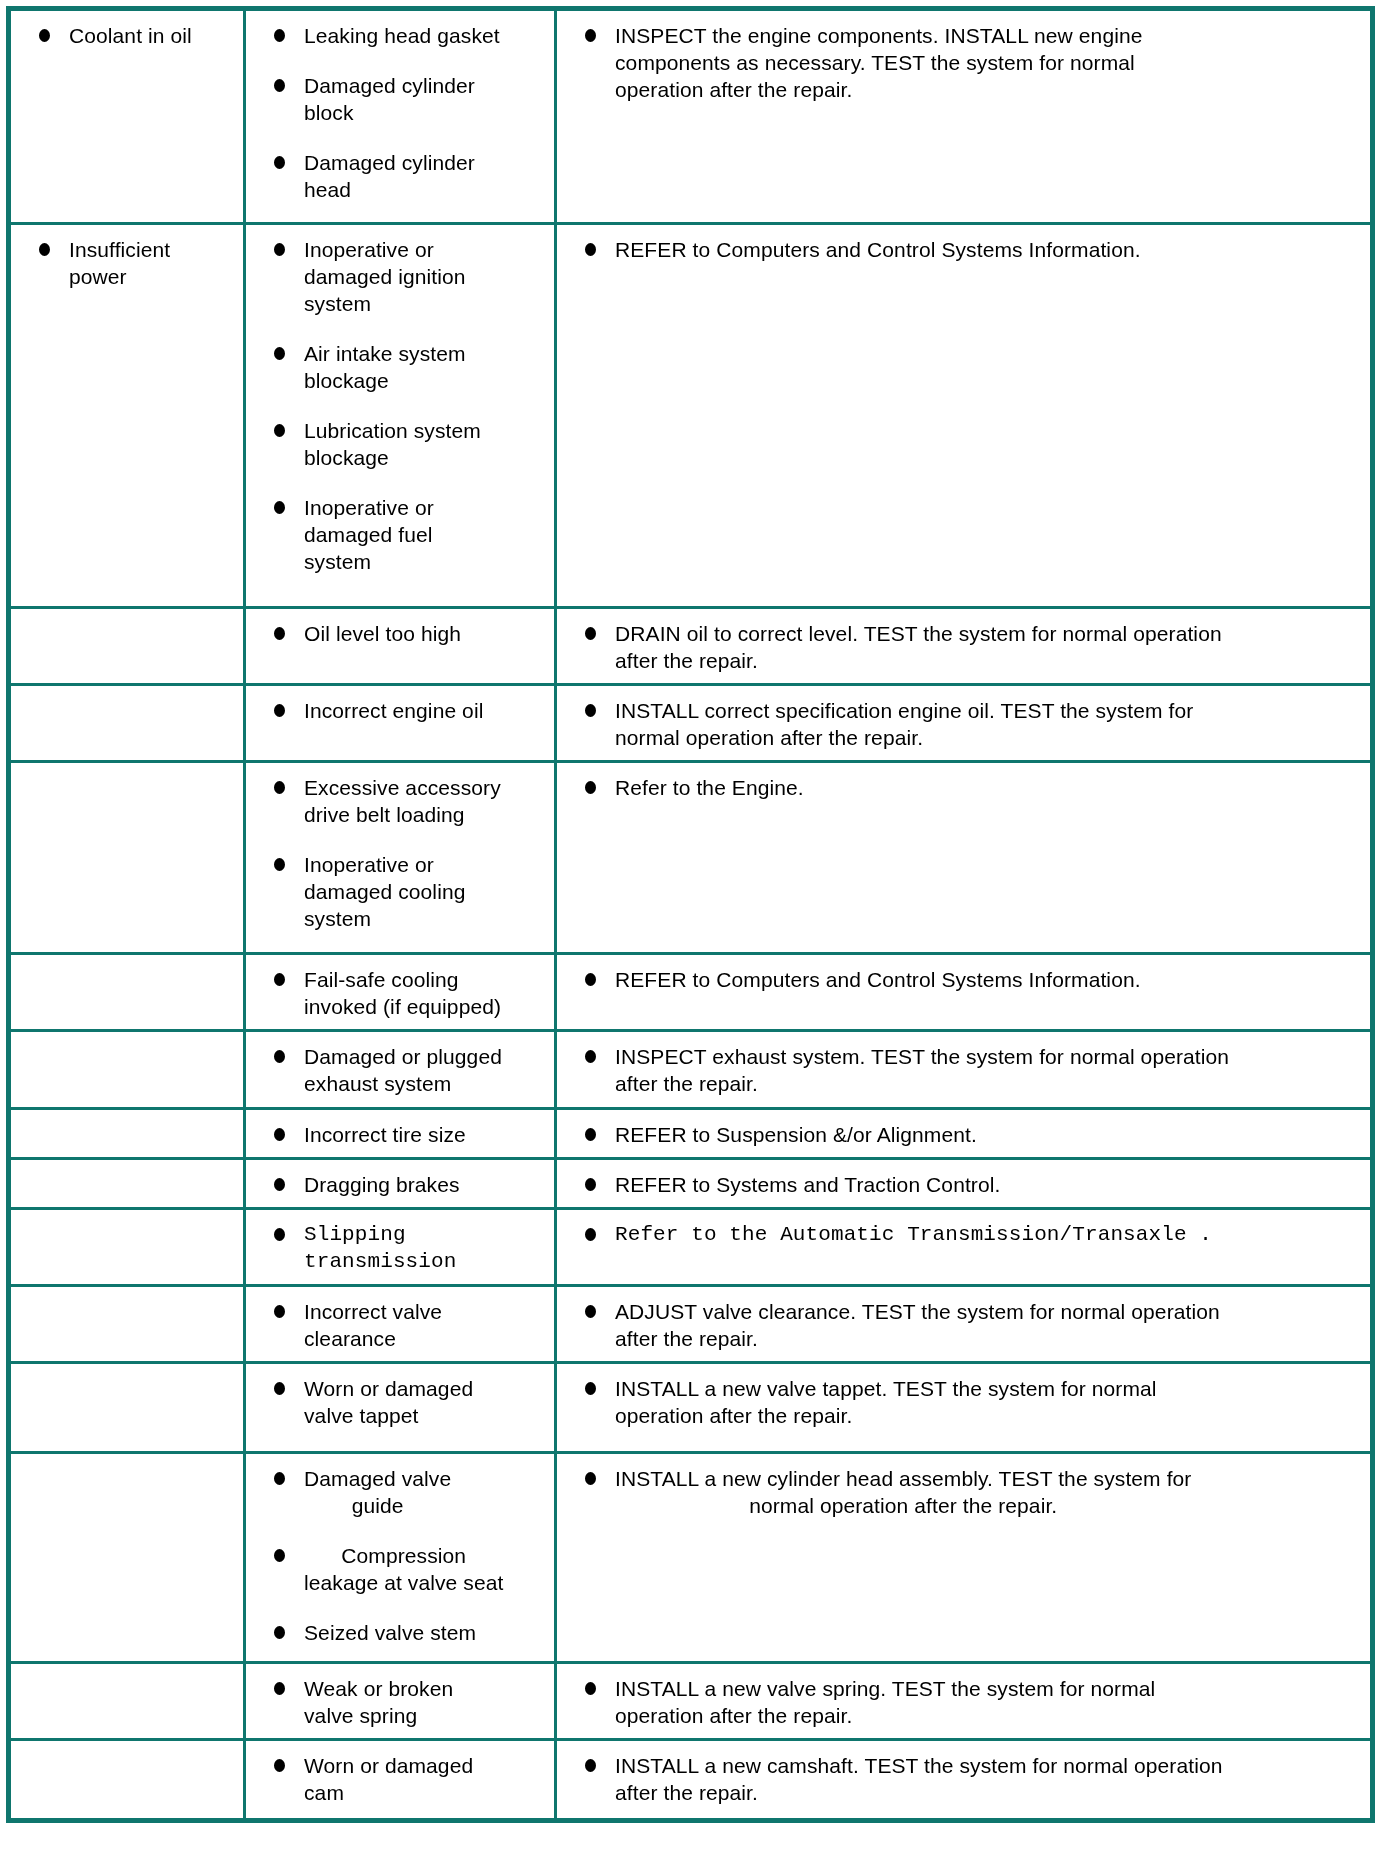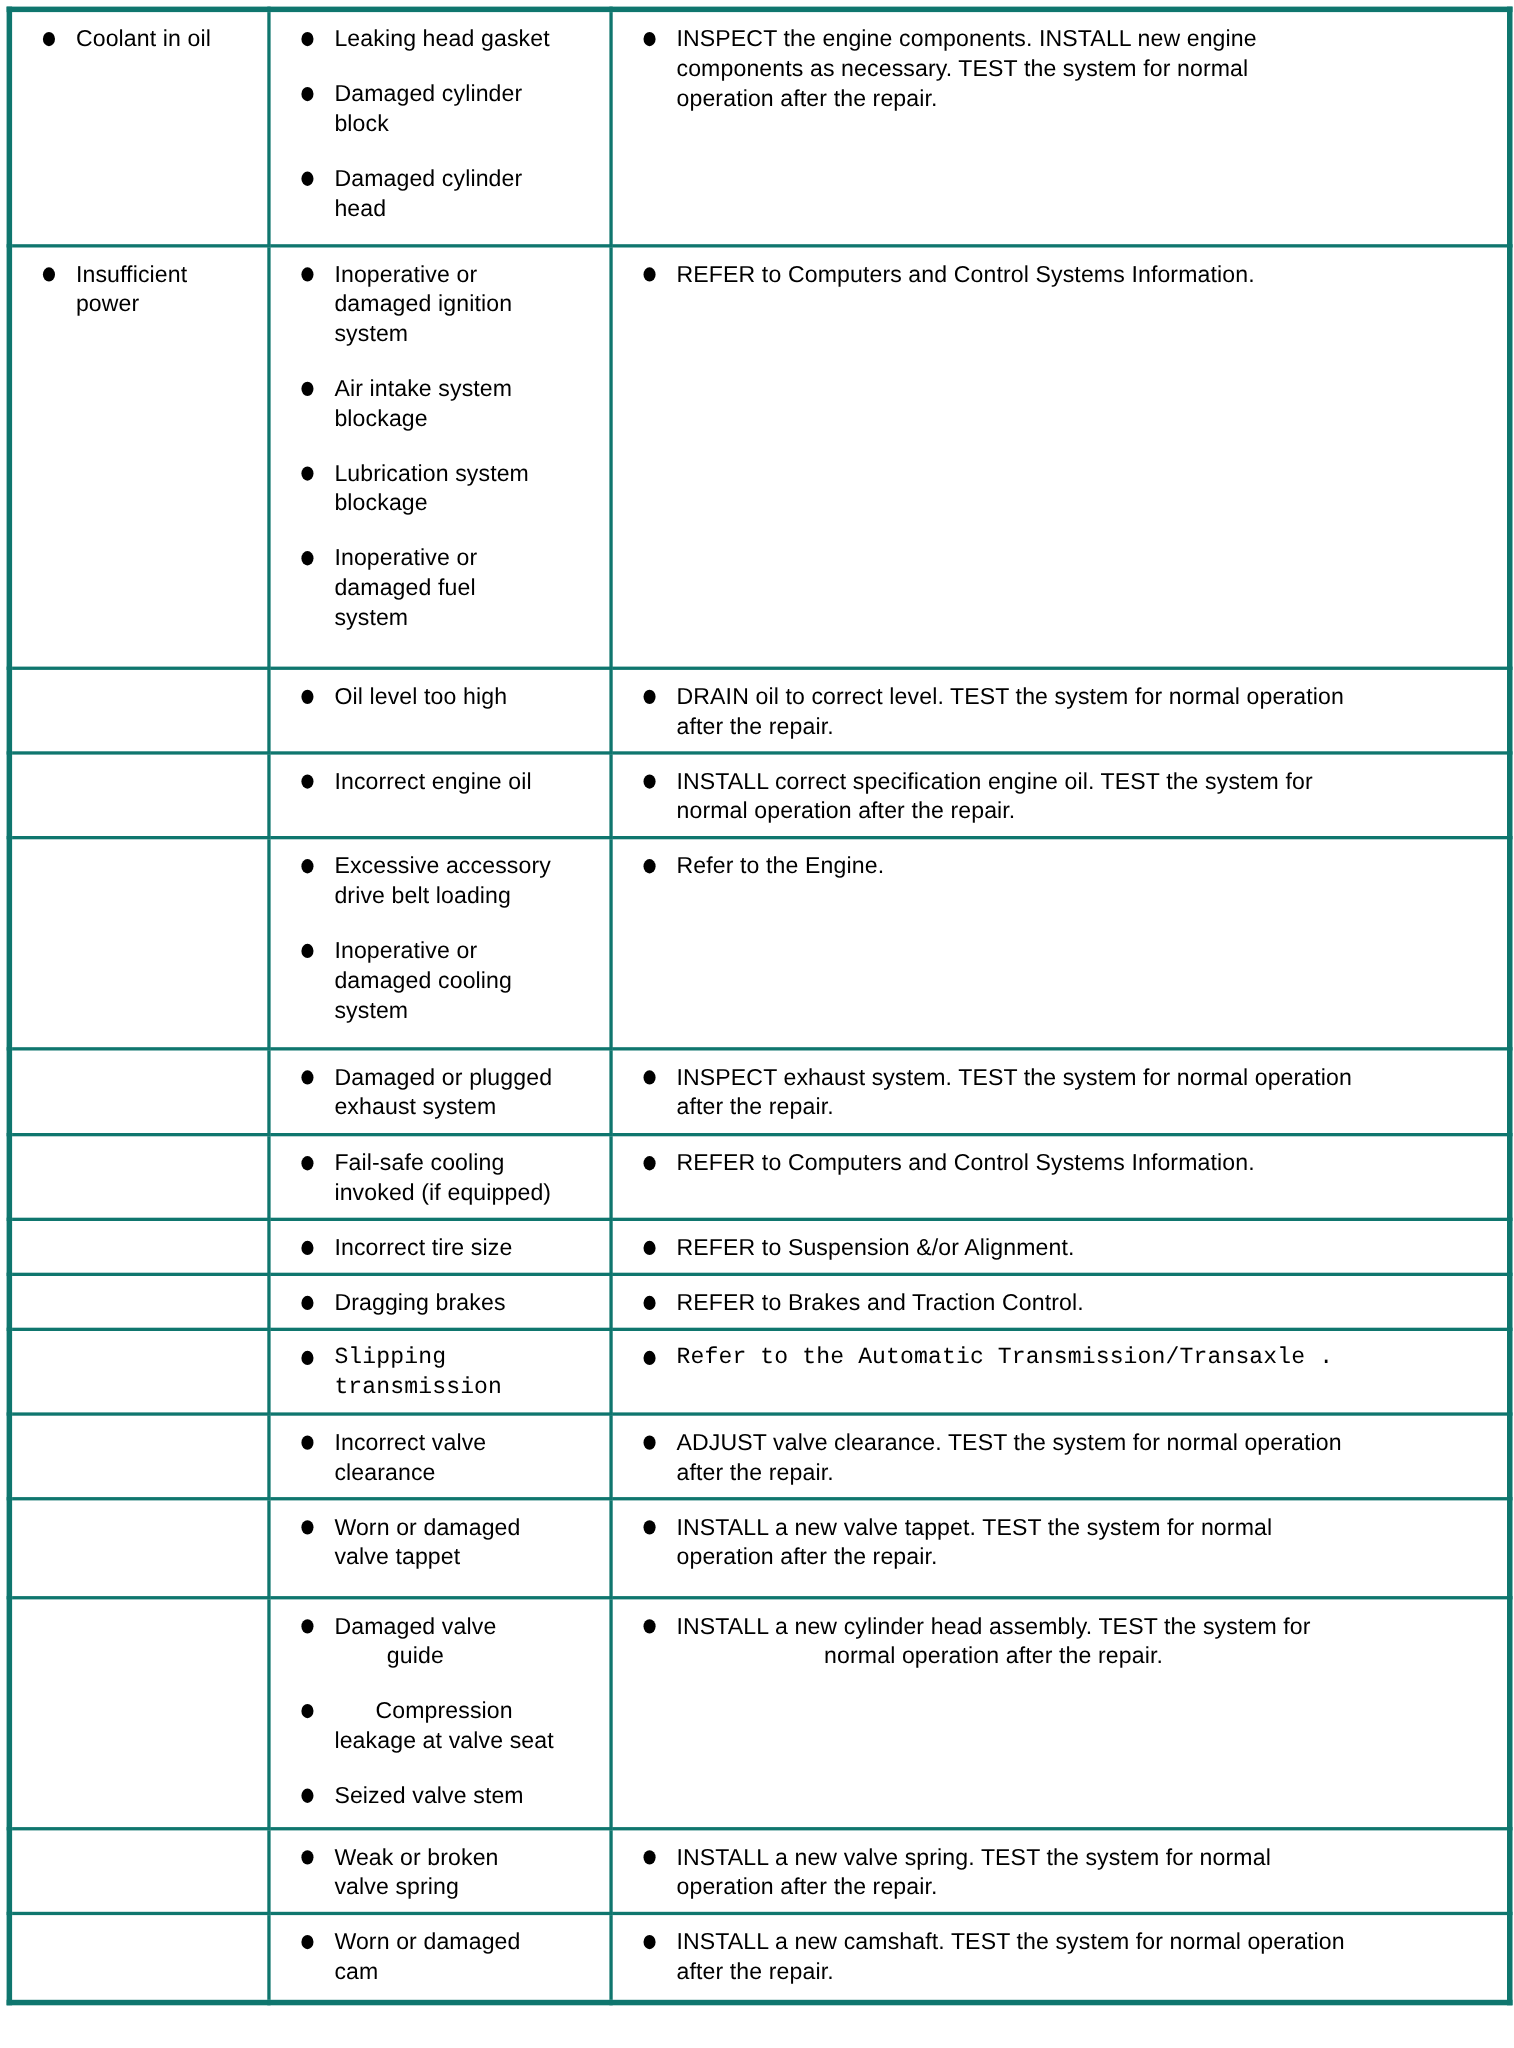--- a/index.html
+++ b/index.html
@@ -189,53 +189,53 @@
 system</span>
             </div>
           </td>
           <td>
             <div class="item">
               <span class="bullet"></span>
               <span class="txt">Refer to the Engine.</span>
             </div>
           </td>
         </tr>
+        <tr style="height: 77px;">
+          <td></td>
+          <td>
+            <div class="item">
+              <span class="bullet"></span>
+              <span class="txt">Fail-safe cooling
+invoked (if equipped)</span>
+            </div>
+          </td>
+          <td>
+            <div class="item">
+              <span class="bullet"></span>
+              <span class="txt">REFER to Computers and Control Systems Information.</span>
+            </div>
+          </td>
+        </tr>
         <tr style="height: 78px;">
           <td></td>
           <td>
             <div class="item">
               <span class="bullet"></span>
               <span class="txt">Damaged or plugged
 exhaust system</span>
             </div>
           </td>
           <td>
             <div class="item">
               <span class="bullet"></span>
               <span class="txt">INSPECT exhaust system. TEST the system for normal operation
 after the repair.</span>
             </div>
           </td>
         </tr>
-        <tr style="height: 77px;">
-          <td></td>
-          <td>
-            <div class="item">
-              <span class="bullet"></span>
-              <span class="txt">Fail-safe cooling
-invoked (if equipped)</span>
-            </div>
-          </td>
-          <td>
-            <div class="item">
-              <span class="bullet"></span>
-              <span class="txt">REFER to Computers and Control Systems Information.</span>
-            </div>
-          </td>
-        </tr>
         <tr style="height: 48px;">
           <td></td>
           <td>
             <div class="item">
               <span class="bullet"></span>
               <span class="txt">Incorrect tire size</span>
             </div>
           </td>
           <td>
             <div class="item">
@@ -248,21 +248,21 @@
           <td></td>
           <td>
             <div class="item">
               <span class="bullet"></span>
               <span class="txt">Dragging brakes</span>
             </div>
           </td>
           <td>
             <div class="item">
               <span class="bullet"></span>
-              <span class="txt">REFER to Brakes and Traction Control.</span>
+              <span class="txt">REFER to Systems and Traction Control.</span>
             </div>
           </td>
         </tr>
         <tr style="height: 76px; font-family: Liberation Mono, monospace;">
           <td></td>
           <td>
             <div class="item">
               <span class="bullet"></span>
               <span class="txt">Slipping
 transmission</span>

